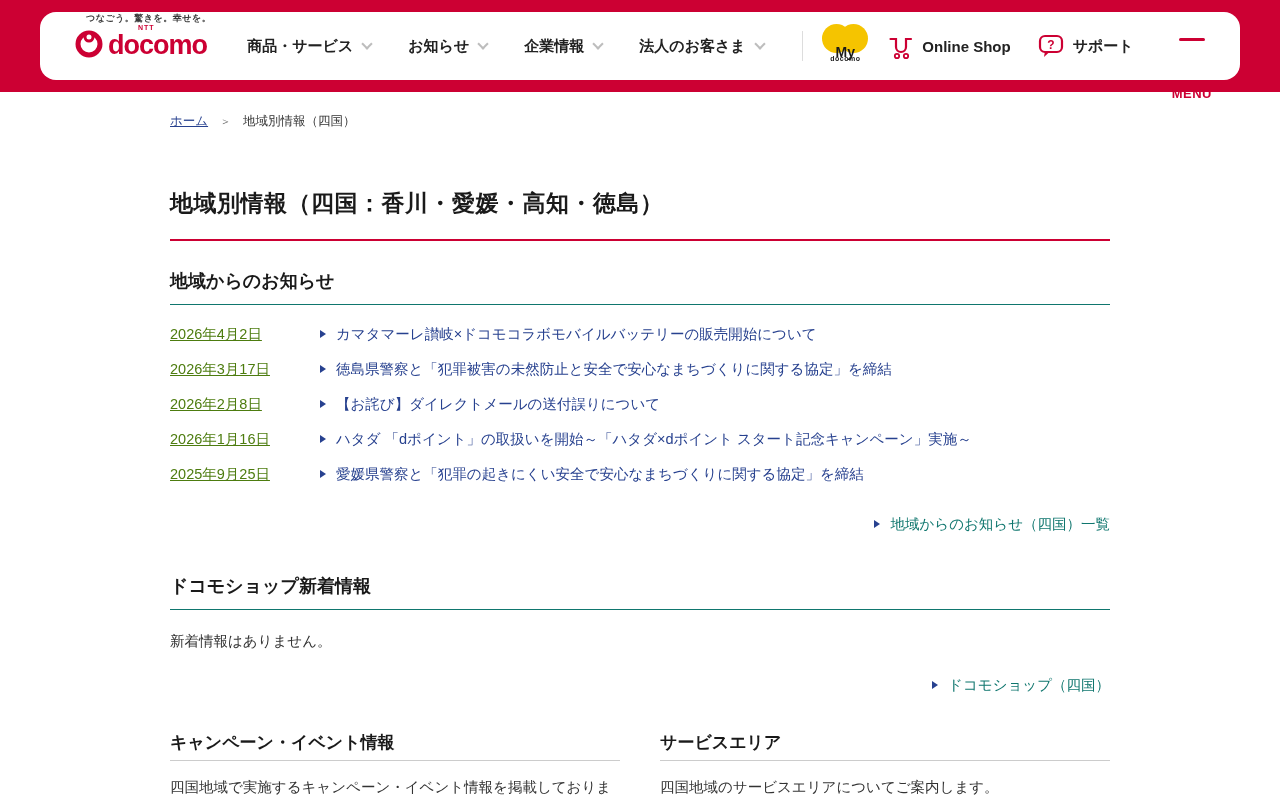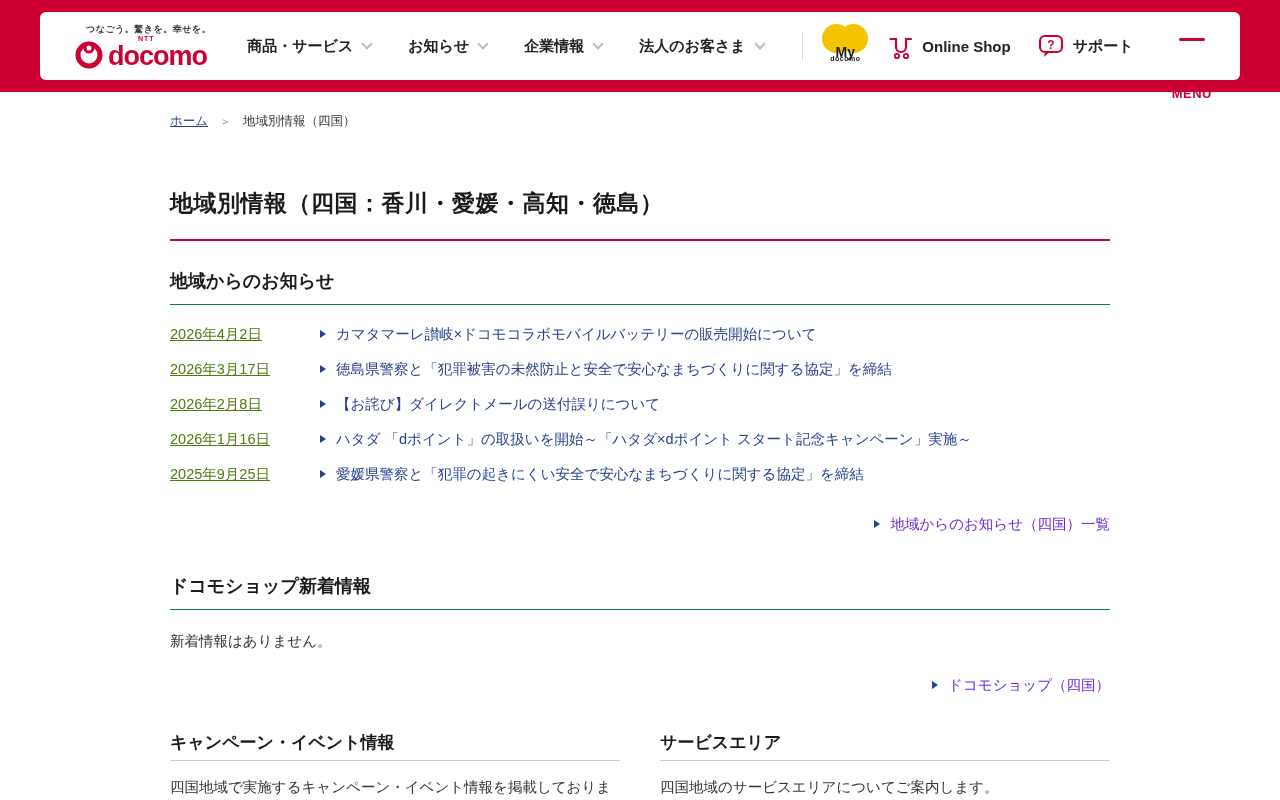--- a/index.html
+++ b/index.html
@@ -1,21 +1,21 @@
 <!DOCTYPE html>
 <html lang="ja"><head>
 <meta charset="utf-8">
 <style>
   * { margin:0; padding:0; box-sizing:border-box; }
   html,body { width:1280px; background:#fff; font-family:"Liberation Sans","DejaVu Sans",sans-serif; }
   body { height:800px; overflow:hidden; color:#333; }
 
   
   .top-band { background:#cc0033; height:92px; padding:12px 40px; }
-  .header-card { background:#fff; border-radius:6px; height:68px; display:flex; align-items:center; padding:0 28px 0 34px; }
+  .header-card { background:#fff; border-radius:16px; height:68px; display:flex; padding:0 28px 0 34px; }
 
   .logo-block { display:flex; flex-direction:column; margin-right:36px; cursor:pointer; }
   .tagline { font-size:9px; font-weight:700; color:#3a3a3a; letter-spacing:0.5px; margin-bottom:3px; padding-left:12px; }
   .logo-row { display:flex; align-items:flex-end; position:relative; }
   .logo-mark { width:30px; height:30px; margin-right:4px; }
   .logo-text { font-size:27px; font-weight:800; color:#cc0033; letter-spacing:-1px; line-height:26px; }
   .logo-ntt { position:absolute; top:-4px; left:64px; font-size:7px; font-weight:700; color:#cc0033; letter-spacing:1px; }
 
   .main-nav { display:flex; gap:37px; }
   .nav-item { display:flex; align-items:center; font-size:15px; font-weight:700; color:#222; cursor:pointer; white-space:nowrap; }
@@ -54,21 +54,21 @@
 
   .section-heading { margin-top:28px; font-size:18px; font-weight:700; color:#1a1a1a; padding-bottom:11px; border-bottom:1px solid #0f766e; }
 
   .news-list { margin-top:12px; }
   .news-row { display:flex; align-items:flex-start; padding:8px 0; font-size:14.5px; line-height:19px; }
   .news-date { width:150px; flex:none; color:#4d7c0f;text-decoration:underline; }
   .news-link { display:flex; align-items:flex-start; color:#27418f; cursor:pointer; }
   .tri { flex:none; width:0; height:0; border-left:6px solid #27418f; border-top:4.5px solid transparent; border-bottom:4.5px solid transparent; margin:5px 10px 0 0; }
 
   .more-row { text-align:right; margin-top:22px; }
-  .more-link { display:inline-flex; align-items:flex-start; font-size:14.5px; line-height:19px; color:#6d28d9; cursor:pointer; }
+  .more-link { display:inline-flex; align-items:flex-start; font-size:14.5px; line-height:19px; color:#0f766e; cursor:pointer; }
   .shop-more { margin-top:24px; }
 
   .shop-section-heading { margin-top:40px; }
   .empty-text { margin-top:22px; font-size:14.5px; color:#333; }
 
   .two-cols { display:flex; gap:40px; margin-top:36px; }
   .col { flex:1; }
   .col-heading { font-size:17px; font-weight:700; color:#1a1a1a; padding-bottom:6px; border-bottom:1px solid #ccc; }
   .col-body { margin-top:16px; font-size:14.5px; color:#333; line-height:20px; }
 </style>

